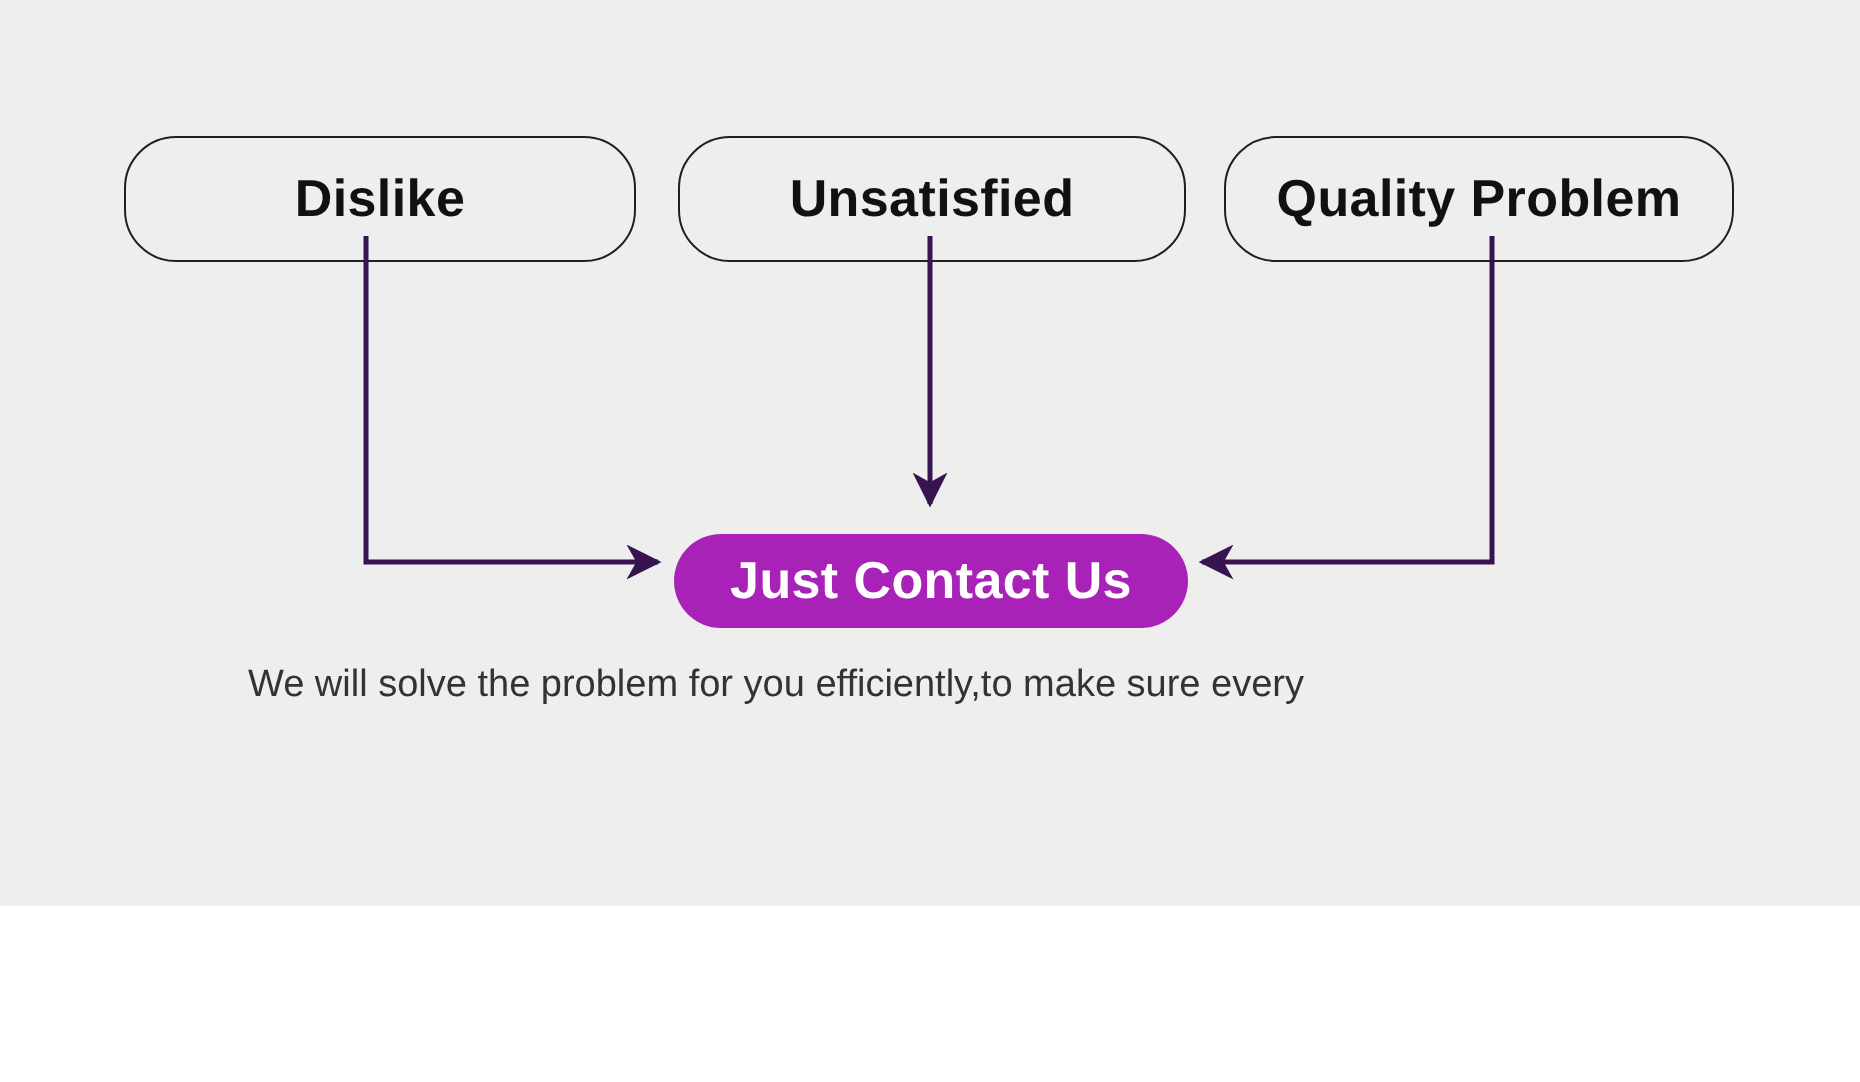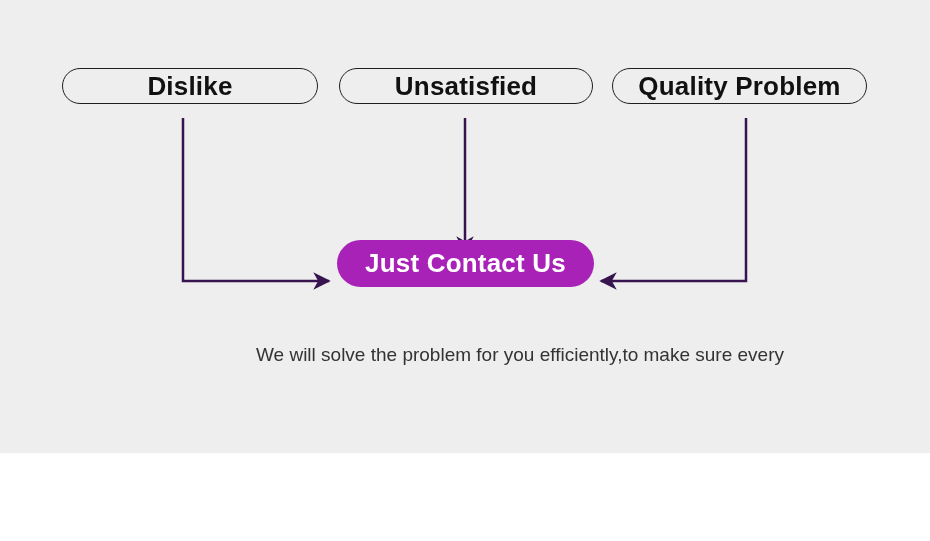--- a/index.html
+++ b/index.html
@@ -28,21 +28,21 @@
   .panel{
     position:absolute;
     left:0; top:0;
     width:930px;
     height:453px;
     background:var(--panel-bg);
   }
   .reason-pill{
     position:absolute;
     top:68px;
-    height:36px;
+    height:63px;
     border:1px solid var(--pill-border);
     border-radius:26px;
     display:flex;
     align-items:center;
     justify-content:center;
     background:transparent;
     text-align:right;
   }
   .reason-pill .reason-label{
     font-size:26px;
@@ -67,21 +67,21 @@
     stroke:var(--arrow-dark);
     stroke-width:2.5;
   }
   .connectors marker path{
     fill:var(--arrow-dark);
     stroke:none;
   }
   .contact-pill{
     position:absolute;
     left:337px;
-    top:240px;
+    top:267px;
     width:257px;
     height:47px;
     background:var(--accent-purple);
     border-radius:24px;
     display:flex;
     align-items:center;
     justify-content:center;
     cursor:pointer;
   }
   .contact-pill .contact-label{
@@ -89,22 +89,22 @@
     font-weight:700;
     color:var(--cta-text);
     letter-spacing:0.2px;
     white-space:nowrap;
   }
   .caption{
     position:absolute;
     left:0;
     top:324px;
     width:768px;
-    margin:16px;
-    text-align:right;
+    margin:4px;
+    text-align:center;
     font-size:19px;
     line-height:30px;
     color:var(--caption-text);
   }
 </style>
 </head>
 <body>
 
 <div class="stage">
   <section class="panel">

